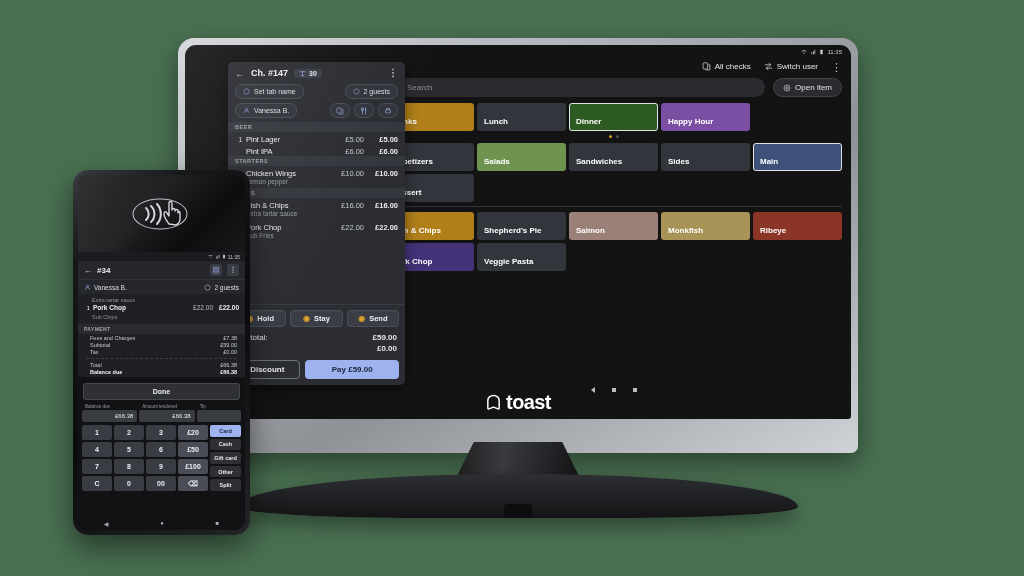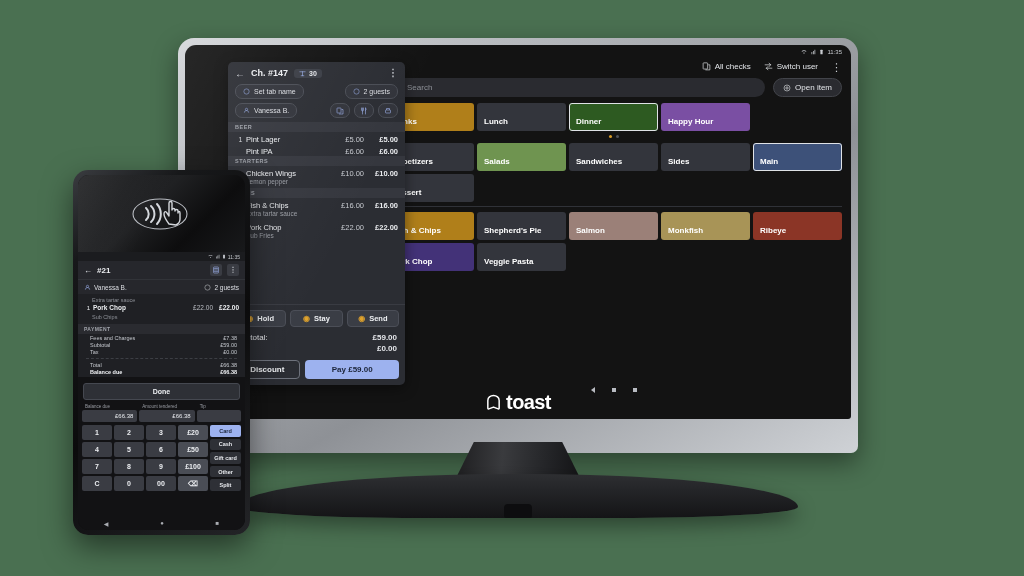--- a/index.html
+++ b/index.html
@@ -539,21 +539,21 @@
           <path d="M14 2v12h-2V2zM10 5v9H8V5zM6 8v6H4V8z" fill="#c3c6cb"></path>
         </svg>
       <svg width="4" height="5" viewBox="0 0 10 16">
           <rect x="2" y="2" width="6" height="12" rx="1" fill="#c3c6cb"></rect>
         </svg>
       <span>11:35</span>
     </div>
 
     <div id="ph-head">
       <span>←</span>
-      <span>#21</span>
+      <span>#34</span>
       <span class="spacer"></span>
       <span class="sq">
         <svg width="8" height="8" viewBox="0 0 16 16">
             <rect x="3" y="2" width="10" height="12" rx="1.5" fill="none" stroke="#9db2ef" stroke-width="1.2"></rect>
             <path d="M5 5h6M5 8h2M9 8h2M5 11h2M9 11h2" stroke="#9db2ef" stroke-width="1.2" stroke-linecap="round"></path>
           </svg>
       </span>
       <span class="sq">⋮</span>
     </div>
 

